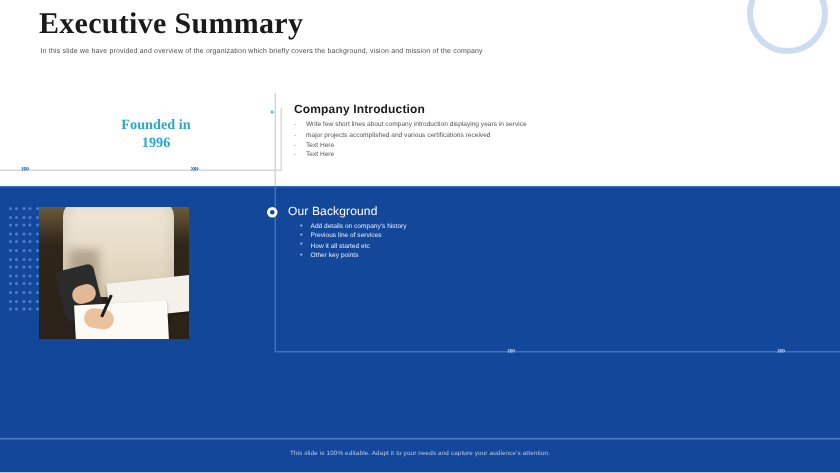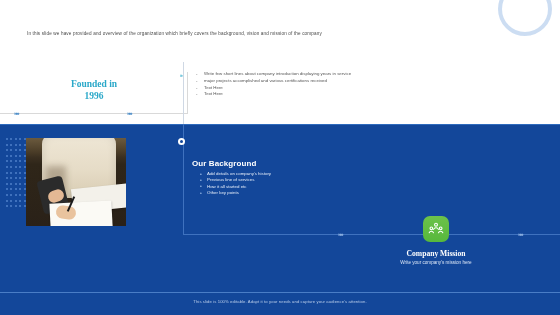--- a/index.html
+++ b/index.html
@@ -57,21 +57,21 @@
     left: 0;
     top: 46px;
     width: 560px;
     height: 78px;
     background: #ffffff;
   }
 
   
   .founded {
     position: absolute;
-    left: 34px;
+    left: 44px;
     top: 78px;
     width: 120px;
     text-align: center;
     font-family: "Liberation Serif", serif;
     font-weight: bold;
     font-size: 9.5px;
     line-height: 12px;
     color: #2aa8c9;
   }
 
@@ -306,24 +306,23 @@
     position: absolute;
     left: 2px;
     top: 2px;
     width: 3px;
     height: 3px;
     border-radius: 50%;
     background: #13479a;
   }
   .bg-head {
     font-size: 8px;
-    font-weight: bold;
+    font-weight: normal;
     color: #ffffff;
     letter-spacing: 0.1px;
-    margin-top: 23px;
   }
   .bg-list {
     margin: 3px 0 0 8px;
     padding: 0;
     list-style: none;
   }
   .bg-list li {
     position: relative;
     font-size: 4.4px;
     line-height: 6.4px;
@@ -425,36 +424,38 @@
 </style>
 </head>
 <body>
 
 <div id="slide">
 
   <div class="corner-circle"></div>
 
   <div class="white-band"></div>
 
+  <div class="title">Executive Summary</div>
   <div class="subtitle">In this slide we have provided and overview of the organization which briefly covers  the background, vision and mission of the company</div>
 
   <div class="rule-top"></div>
   <div class="rule-top-riser"></div>
   <div class="spine-light"></div>
 
   <div class="founded">
     <div>Founded in</div>
     <div>1996</div>
   </div>
 
   <div class="chev c1">»»</div>
   <div class="chev c2">»»</div>
 
   <div class="intro-marker">»</div>
   <div class="intro">
+    <div class="intro-head">Company Introduction</div>
     <ul class="intro-list">
       <li>Write few short lines about company introduction  displaying years in service</li>
       <li style="padding-left:8px">major projects accomplished and various  certifications received</li>
       <li>Text Here</li>
       <li>Text Here</li>
     </ul>
   </div>
 
   <div class="blue-panel"></div>
   <div class="blue-panel-top-line"></div>
@@ -562,32 +563,18 @@
       <li>How it all started etc</li>
       <li>Other key points</li>
     </ul>
   </div>
 
   <div class="rule-bottom"></div>
   <div class="chev c3">»»</div>
   <div class="chev c4">»»</div>
 
 
-  <div class="milestone mission">
-    <div class="ms-icon">
-      <svg width="16" height="16" viewBox="0 0 24 24" fill="none" stroke="#ffffff" stroke-width="1.6" stroke-linecap="round" stroke-linejoin="round">
-        <circle cx="12" cy="5.5" r="2.2"></circle>
-        <path d="M8.4 12.6a3.8 3.8 0 017.2 0"></path>
-        <circle cx="5" cy="11" r="2"></circle>
-        <path d="M1.8 17.6a3.4 3.4 0 016.4 0"></path>
-        <circle cx="19" cy="11" r="2"></circle>
-        <path d="M15.8 17.6a3.4 3.4 0 016.4 0"></path>
-      </svg>
-    </div>
-    <div class="ms-title">Company Mission</div>
-    <div class="ms-sub">Write your company's mission here</div>
-  </div>
 
   <div class="footer-band"></div>
   <div class="footer-rule"></div>
   <div class="footer-text">This slide is 100% editable. Adapt it to your needs and capture your audience's attention.</div>
 
 </div>
 
 </body></html>

